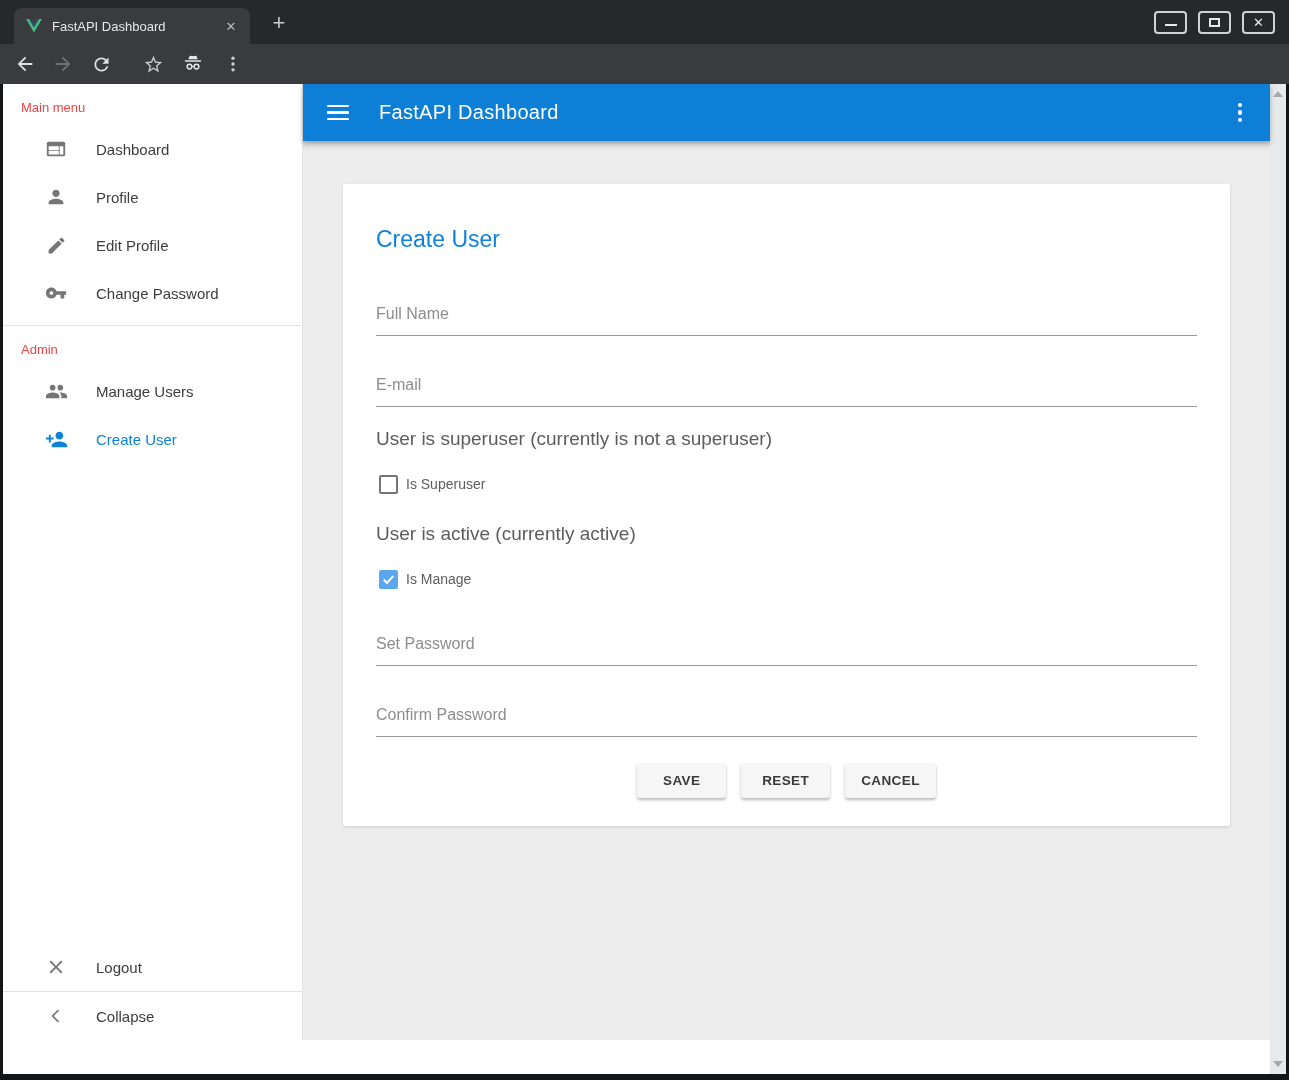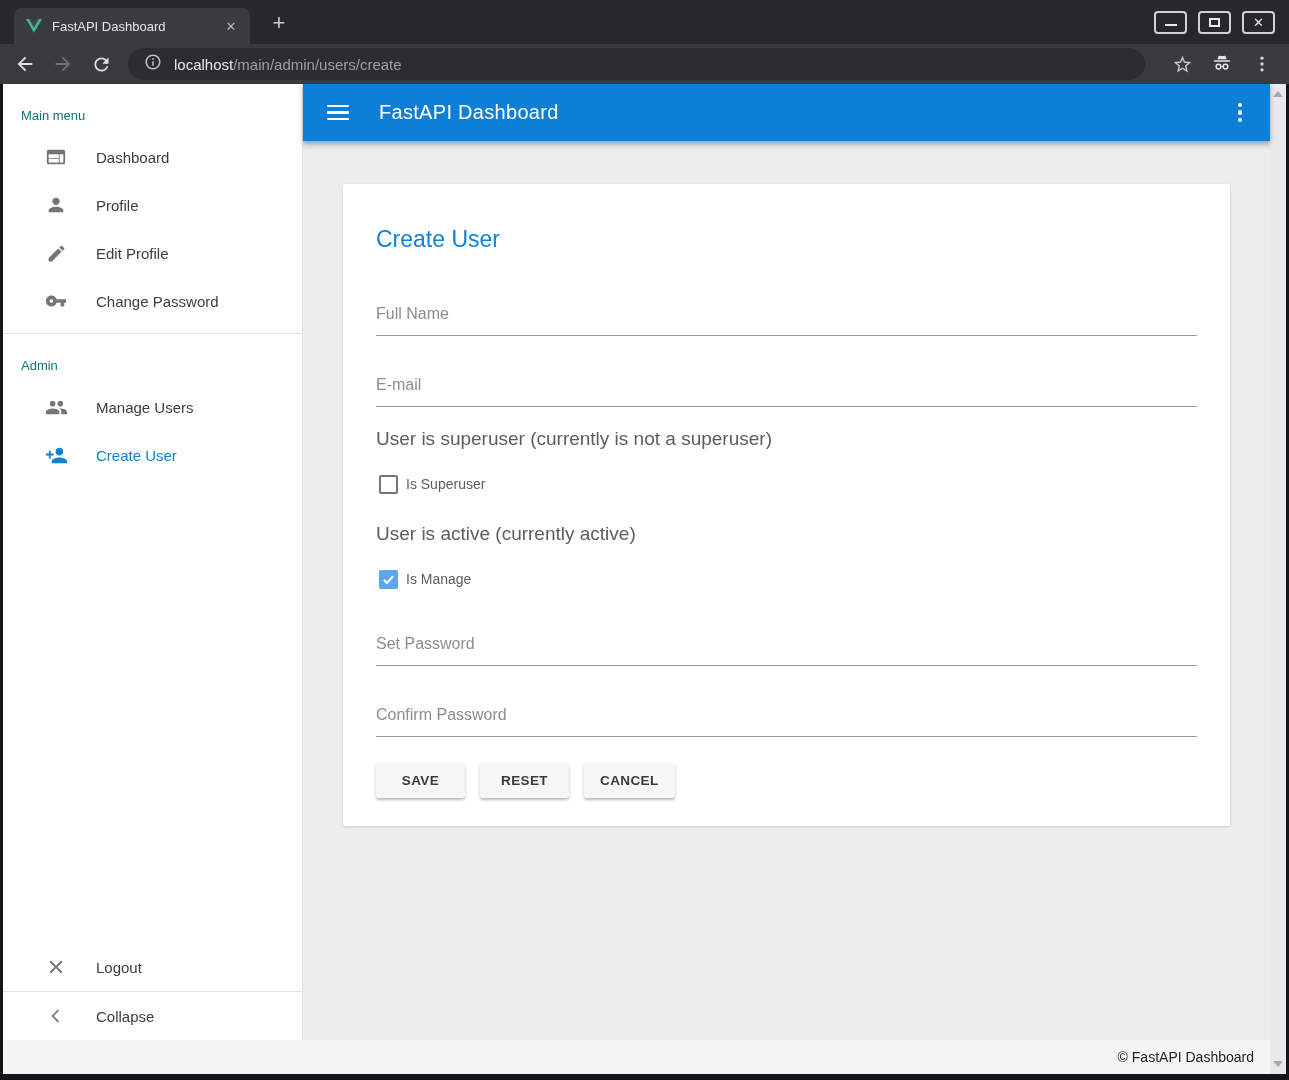--- a/index.html
+++ b/index.html
@@ -27,21 +27,21 @@
   .right-ic { width:26px; height:26px; margin-left:14px; display:flex; align-items:center; justify-content:center; }
 
   
   .page { position:absolute; top:84px; left:3px; width:1283px; height:990px; background:#ffffff; display:flex; flex-direction:column; }
   .page-body { display:flex; flex-direction:row; flex:1; min-height:0; }
   .left-col { display:flex; flex-direction:column; width:1267px; }
   .body-row { display:flex; flex-direction:row; height:956px; }
 
   
   .sidebar { width:300px; background:#ffffff; border-right:1px solid #e3e3e3; display:flex; flex-direction:column; }
-  .section-label { color:#0f766e; font-size:13px; padding:24px 0 10px 18px; }
+  .section-label { color:#ef4444; font-size:13px; padding:16px 0 10px 18px; }
   .side-item { height:48px; display:flex; align-items:center; padding-left:41px; cursor:pointer; }
   .side-icon { width:24px; height:24px; display:flex; align-items:center; justify-content:center; }
   .side-label { font-size:15px; color:#3d3d3d; margin-left:28px; }
   .side-item.active .side-label { color:#0d82d8; }
   .divider { height:1px; background:#e3e3e3; margin-top:8px; }
   .sidebar .spacer { flex:1; }
   .divider2 { height:1px; background:#e3e3e3; }
 
   
   .main { flex:1; display:flex; flex-direction:column; background:#ededed; }
@@ -62,21 +62,21 @@
   .field input { width:100%; border:none; outline:none; font-size:16px; color:#333; background:transparent; font-family:"Liberation Sans", sans-serif; }
   .field input::placeholder { color:#8d8d8d; opacity:1; }
   .hint { color:#5d5d5d; font-size:19px; margin-top:21px; }
   .check-row { display:flex; align-items:center; margin-top:22px; height:24px; }
   .checkbox { width:19px; height:19px; border:2px solid #757575; border-radius:2px; margin-left:3px; }
   .checkbox.checked { border:none; background:#5ca6ee; display:flex; align-items:center; justify-content:center; }
   .check-label { font-size:14px; color:#5d5d5d; margin-left:8px; }
   .hint.second { margin-top:27px; }
   .field.pwd { margin-top:44px; }
   .field.pwd2 { margin-top:40px; }
-  .btn-row { display:flex; margin-top:26px; gap:15px; }
+  .btn-row { display:flex; margin-top:26px; gap:15px;justify-content:center; }
   .btn { min-width:89px; height:35px; background:#f6f6f6; border:none; border-radius:3px; box-shadow:0 2px 3px rgba(0,0,0,.28); font-size:13.5px; font-weight:700; color:#3a3a3a; letter-spacing:.4px; font-family:"Liberation Sans", sans-serif; cursor:pointer; padding:0 16px; }
 
   
   .footer { height:34px; background:#f4f4f4; display:flex; align-items:center; justify-content:flex-end; padding-right:16px; }
   .footer-text { font-size:14px; color:#1f1f1f; }
 
   
   .scrollbar { width:16px; background:#e7eaeb; position:relative; }
   .sb-up, .sb-down { position:absolute; left:50%; transform:translateX(-50%); width:0; height:0; border-left:5px solid transparent; border-right:5px solid transparent; }
   .sb-up { top:7px; border-bottom:6px solid #a4aaad; }
@@ -121,29 +121,20 @@
     <span class="nav-ic">
       <svg viewBox="0 0 24 24" width="22" height="22" fill="#6f7276">
           <path d="M4 13h12.2l-5.6 5.6L12 20l8-8-8-8-1.4 1.4L16.2 11H4v2z"></path>
         </svg>
     </span>
     <span class="nav-ic">
       <svg viewBox="0 0 24 24" width="21" height="21" fill="#dfe1e4">
           <path d="M17.65 6.35A7.95 7.95 0 0 0 12 4c-4.42 0-8 3.58-8 8s3.58 8 8 8c3.73 0 6.84-2.55 7.73-6h-2.08A5.99 5.99 0 0 1 12 18c-3.31 0-6-2.69-6-6s2.69-6 6-6c1.66 0 3.14.69 4.22 1.78L13 11h7V4l-2.35 2.35z"></path>
         </svg>
     </span>
-    <div class="urlbar">
-      <span>
-        <svg viewBox="0 0 24 24" width="18" height="18" fill="#bdc1c6">
-            <path d="M11 7h2v2h-2zm0 4h2v6h-2zm1-9C6.48 2 2 6.48 2 12s4.48 10 10 10 10-4.48 10-10S17.52 2 12 2zm0 18c-4.41 0-8-3.59-8-8s3.59-8 8-8 8 3.59 8 8-3.59 8-8 8z"></path>
-          </svg>
-      </span>
-      <span class="url-host">localhost</span>
-        <span class="url-path">/main/admin/users/create</span>
-    </div>
     <span class="right-ic">
       <svg viewBox="0 0 24 24" width="21" height="21" fill="#c8cbce">
           <path d="M22 9.24l-7.19-.62L12 2 9.19 8.63 2 9.24l5.46 4.73L5.82 21 12 17.27 18.18 21l-1.63-7.03L22 9.24zM12 15.4l-3.76 2.27 1-4.28-3.32-2.88 4.38-.38L12 6.1l1.71 4.04 4.38.38-3.32 2.88 1 4.28L12 15.4z"></path>
         </svg>
     </span>
     <span class="right-ic">
       <svg viewBox="0 0 24 24" width="22" height="22" fill="#e4e6e9">
         <path d="M17.1 6.8L15.9 3.5c-.2-.5-.7-.7-1.2-.6l-1.4.4c-.8.2-1.7.2-2.5 0l-1.4-.4c-.5-.1-1 .1-1.2.6L6.9 6.8h10.2z"></path>
         <rect x="3" y="7.8" width="18" height="1.8" rx=".9"></rect>
         <circle cx="8.2" cy="14.8" r="2.6" fill="none" stroke="#e4e6e9" stroke-width="1.6"></circle>
@@ -305,23 +296,20 @@
                 <div class="btn-row">
                   <button class="btn">SAVE</button>
                   <button class="btn">RESET</button>
                   <button class="btn">CANCEL</button>
                 </div>
               </div>
             </div>
           </div>
         </div>
 
-        <footer class="footer">
-          <span class="footer-text">© FastAPI Dashboard</span>
-        </footer>
       </div>
 
       <div class="scrollbar">
         <span class="sb-up"></span>
         <span class="sb-down"></span>
       </div>
     </div>
   </div>
 </div>
 

